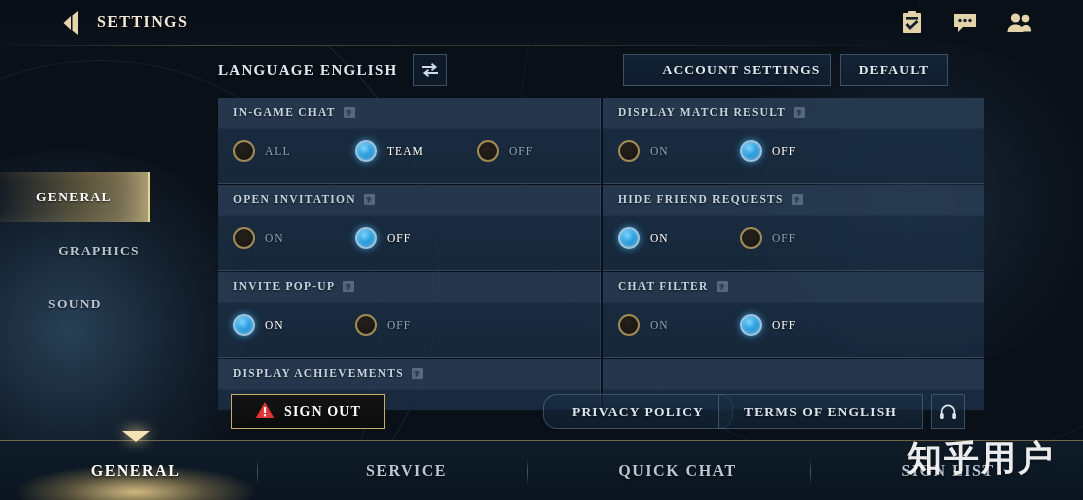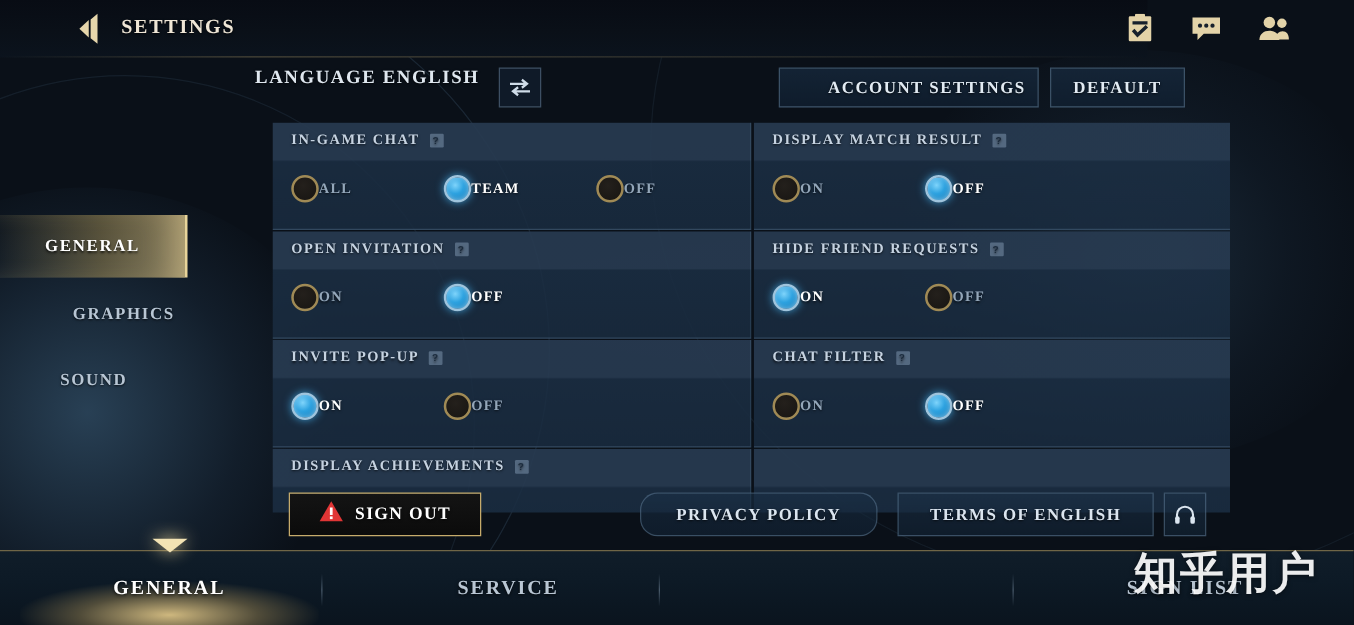--- a/index.html
+++ b/index.html
@@ -83,21 +83,21 @@
     border-right: 2px solid #e8d49a;
     box-shadow: inset -22px 0 26px -14px rgba(255,230,165,0.40);
   }
   #side-general  { top: 126px; }
   #side-graphics { top: 180px; padding-left: 48px; }
   #side-sound    { top: 233px; }
 
   
   #content { position: absolute; left: 152px; top: 46px; width: 931px; height: 392px; z-index: 12; }
 
-  #lang-row { position: absolute; left: 52px; top: 8px; display: flex; }
+  #lang-row { position: absolute; left: 66px; top: 8px; display: flex; align-items: center; }
   #lang-label {
     font-size: 15px; letter-spacing: 1.3px; font-weight: bold; color: #dfe7ef;
     text-shadow: 0 1px 2px rgba(0,0,0,0.7);
   }
   #lang-swap-btn {
     margin-left: 15px; width: 34px; height: 32px;
     border: 1px solid rgba(150,180,210,0.35);
     background: rgba(22,40,60,0.45);
     display: flex; align-items: center; justify-content: center;
     cursor: pointer;
@@ -148,22 +148,22 @@
     border: 2px solid #a08a55;
     background: radial-gradient(circle at 42% 36%, #24201c 0%, #171512 100%);
     flex: none;
   }
   .opt.sel .radio {
     border: 2px solid #9ec4dd;
     background: radial-gradient(circle at 40% 34%, #7fd4fb 0%, #2da2e0 42%, #147ab8 100%);
     box-shadow: 0 0 7px rgba(70,185,250,0.75), inset 0 0 4px rgba(255,255,255,0.45);
   }
   .opt-label {
-    font-size: 11.5px; letter-spacing: 1.05px;
-    font-weight: bold; color: #93a6b9; text-shadow: 0 1px 2px rgba(0,0,0,0.65);
+    margin-left: 10px; font-size: 11.5px; letter-spacing: 1.05px;
+    font-weight: normal; color: #93a6b9; text-shadow: 0 1px 2px rgba(0,0,0,0.65);
     white-space: nowrap;
   }
   .opt.sel .opt-label { color: #ffffff; }
 
   
   #actionbar { position: absolute; left: 0; top: 386px; width: 937px; height: 52px; z-index: 20; }
   #sign-out {
     position: absolute; left: 231px; top: 8px; width: 154px; height: 35px;
     background: linear-gradient(180deg, #141414 0%, #0b0b0b 100%);
     border: 1px solid #c6ab6b;
@@ -176,21 +176,21 @@
   }
   .foot-btn {
     position: absolute; top: 8px; height: 35px;
     border: 1px solid rgba(140,175,205,0.32);
     background: linear-gradient(180deg, rgba(27,48,70,0.60) 0%, rgba(18,35,53,0.66) 100%);
     color: #dbe5ef; font-size: 13.5px; letter-spacing: 1.15px; font-weight: bold;
     display: flex; align-items: center; justify-content: center;
     text-shadow: 0 1px 2px rgba(0,0,0,0.7);
     cursor: pointer;
   }
-  #btn-privacy { left: 512px; width: 190px; border-radius: 14px; }
+  #btn-privacy { left: 543px; width: 190px; border-radius: 14px; }
   #btn-terms   { left: 718px; width: 205px; }
   #btn-support { left: 931px; width: 34px; }
 
   
   #tabbar {
     position: absolute; left: 0; top: 440px; width: 1083px; height: 60px; z-index: 26;
     background: linear-gradient(180deg, #101d29 0%, #0d1a26 40%, #0a141e 100%);
     border-top: 1px solid rgba(196,170,105,0.55);
   }
   #tab-chevron {
@@ -454,20 +454,21 @@
       </svg>
     </div>
   </div>
 
   <div id="tabbar">
     <div id="tab-chevron-wrap">
       <div id="tab-chevron"></div>
     </div>
     <div class="tab active" id="tab-general">GENERAL</div>
     <div class="tab" id="tab-controls">SERVICE</div>
+    <div class="tab" id="tab-quickchat">QUICK CHAT</div>
     <div class="tab" id="tab-blocklist">SIGN LIST</div>
     <div class="tab-sep" style="left:257px"></div>
     <div class="tab-sep" style="left:527px"></div>
     <div class="tab-sep" style="left:810px"></div>
   </div>
 
   <div id="watermark">知乎用户</div>
 </div>
 
 </body></html>

